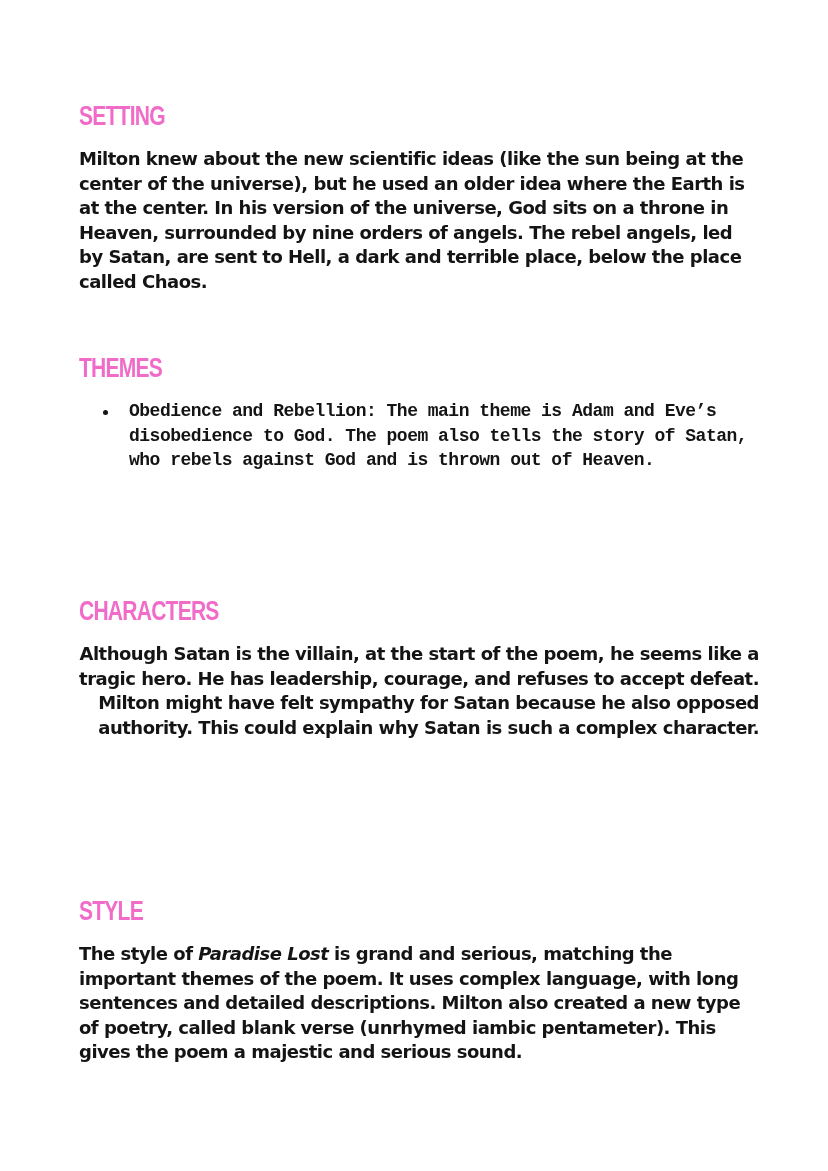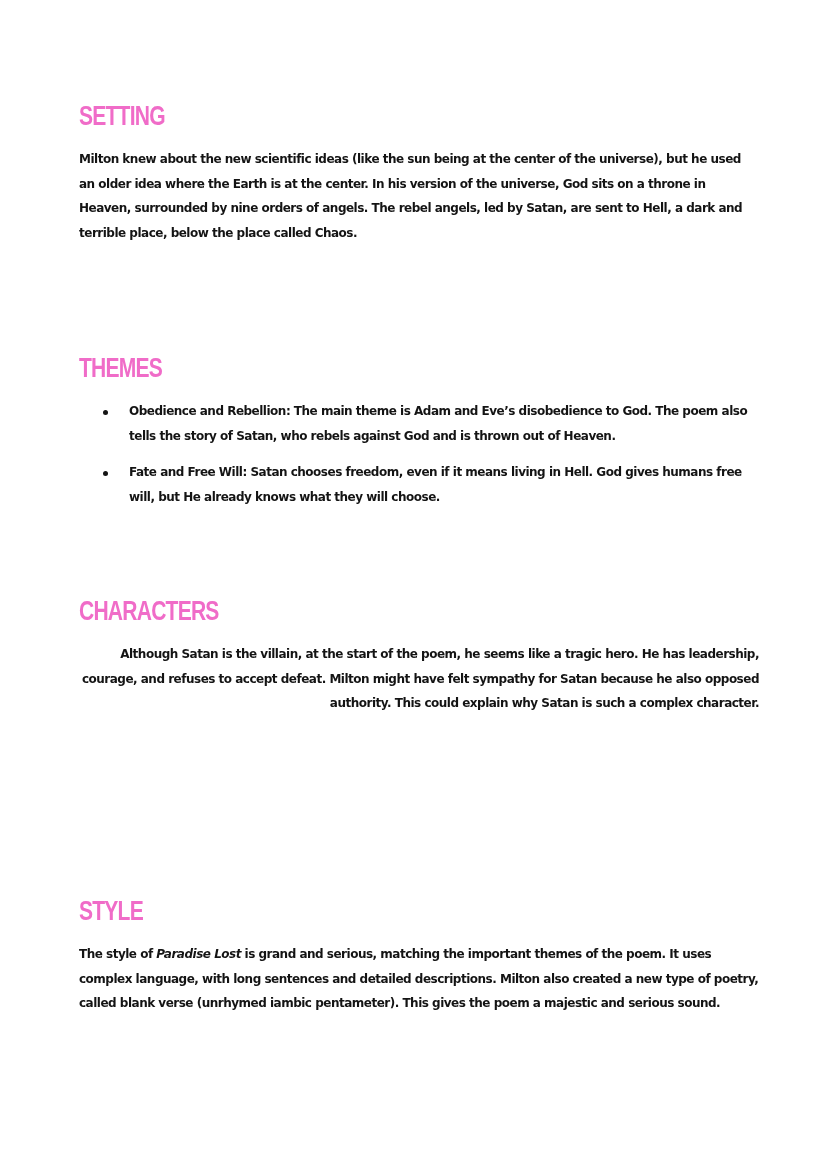--- a/index.html
+++ b/index.html
@@ -34,21 +34,21 @@
       color: #f06cc8;
       letter-spacing: -1px;
       transform: scaleX(0.78);
       transform-origin: left center;
       margin: 0;
       height: 30px;
     }
     .para {
       font-family: "DejaVu Sans", sans-serif;
       font-weight: bold;
-      font-size: 12px;
+      font-size: 18px;
       line-height: 24.5px;
       letter-spacing: -0.5px;
       margin: 0;
       color: #141414;
     }
     .para + .para {
       margin-top: 12px;
     }
     .para em {
       font-style: italic;
@@ -89,25 +89,21 @@
   <section class="section" id="sec-setting">
     <h2 class="heading">SETTING</h2>
     <p class="para">Milton knew about the new scientific ideas (like the sun being at the center of the universe), but he used an older idea where the Earth is at the center. In his version of the universe, God sits on a throne in Heaven, surrounded by nine orders of angels. The rebel angels, led by Satan, are sent to Hell, a dark and terrible place, below the place called Chaos.</p>
   </section>
 
   <section class="section" id="sec-themes">
     <h2 class="heading">THEMES</h2>
     <ul class="bullets">
       <li>
         <span class="dot"></span>
-        <span class="para" style="display:block;">Obedience and Rebellion: The main theme is Adam and Eve’s disobedience to God. The poem also tells the story of Satan, who rebels against God and is thrown out of Heaven.</span>
-      </li>
-      <li>
-        <span class="dot"></span>
-        <span class="para" style="display:block;">Fate and Free Will: Satan chooses freedom, even if it means living in Hell. God gives humans free will, but He already knows what they will choose.</span>
+        <span class="para" style="display:block;font-family:Liberation Mono, monospace;">Obedience and Rebellion: The main theme is Adam and Eve’s disobedience to God. The poem also tells the story of Satan, who rebels against God and is thrown out of Heaven.</span>
       </li>
     </ul>
   </section>
 
   <section class="section" id="sec-characters">
     <h2 class="heading">CHARACTERS</h2>
     <p class="para first">Although Satan is the villain, at the start of the poem, he seems like a tragic hero. He has leadership, courage, and refuses to accept defeat. Milton might have felt sympathy for Satan because he also opposed authority. This could explain why Satan is such a complex character.</p>
   </section>
 
   <section class="section" id="sec-style">

